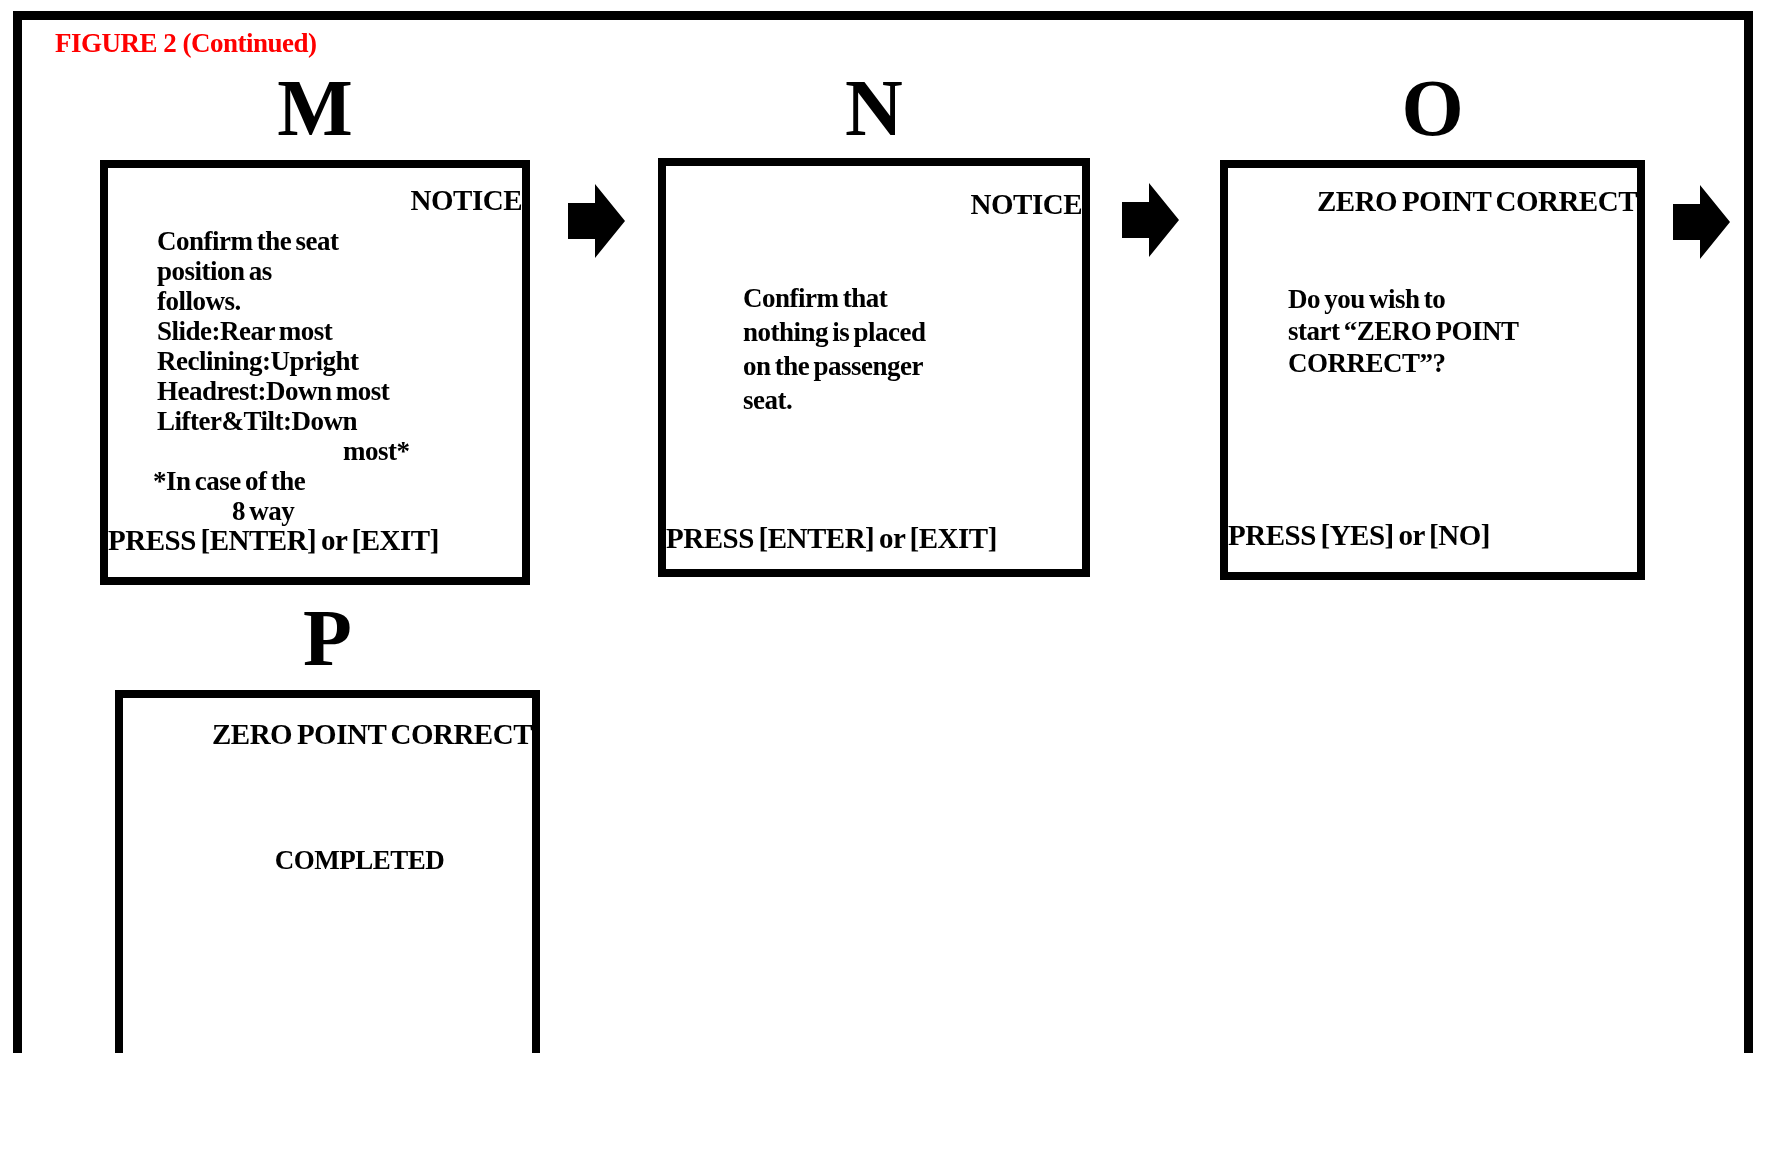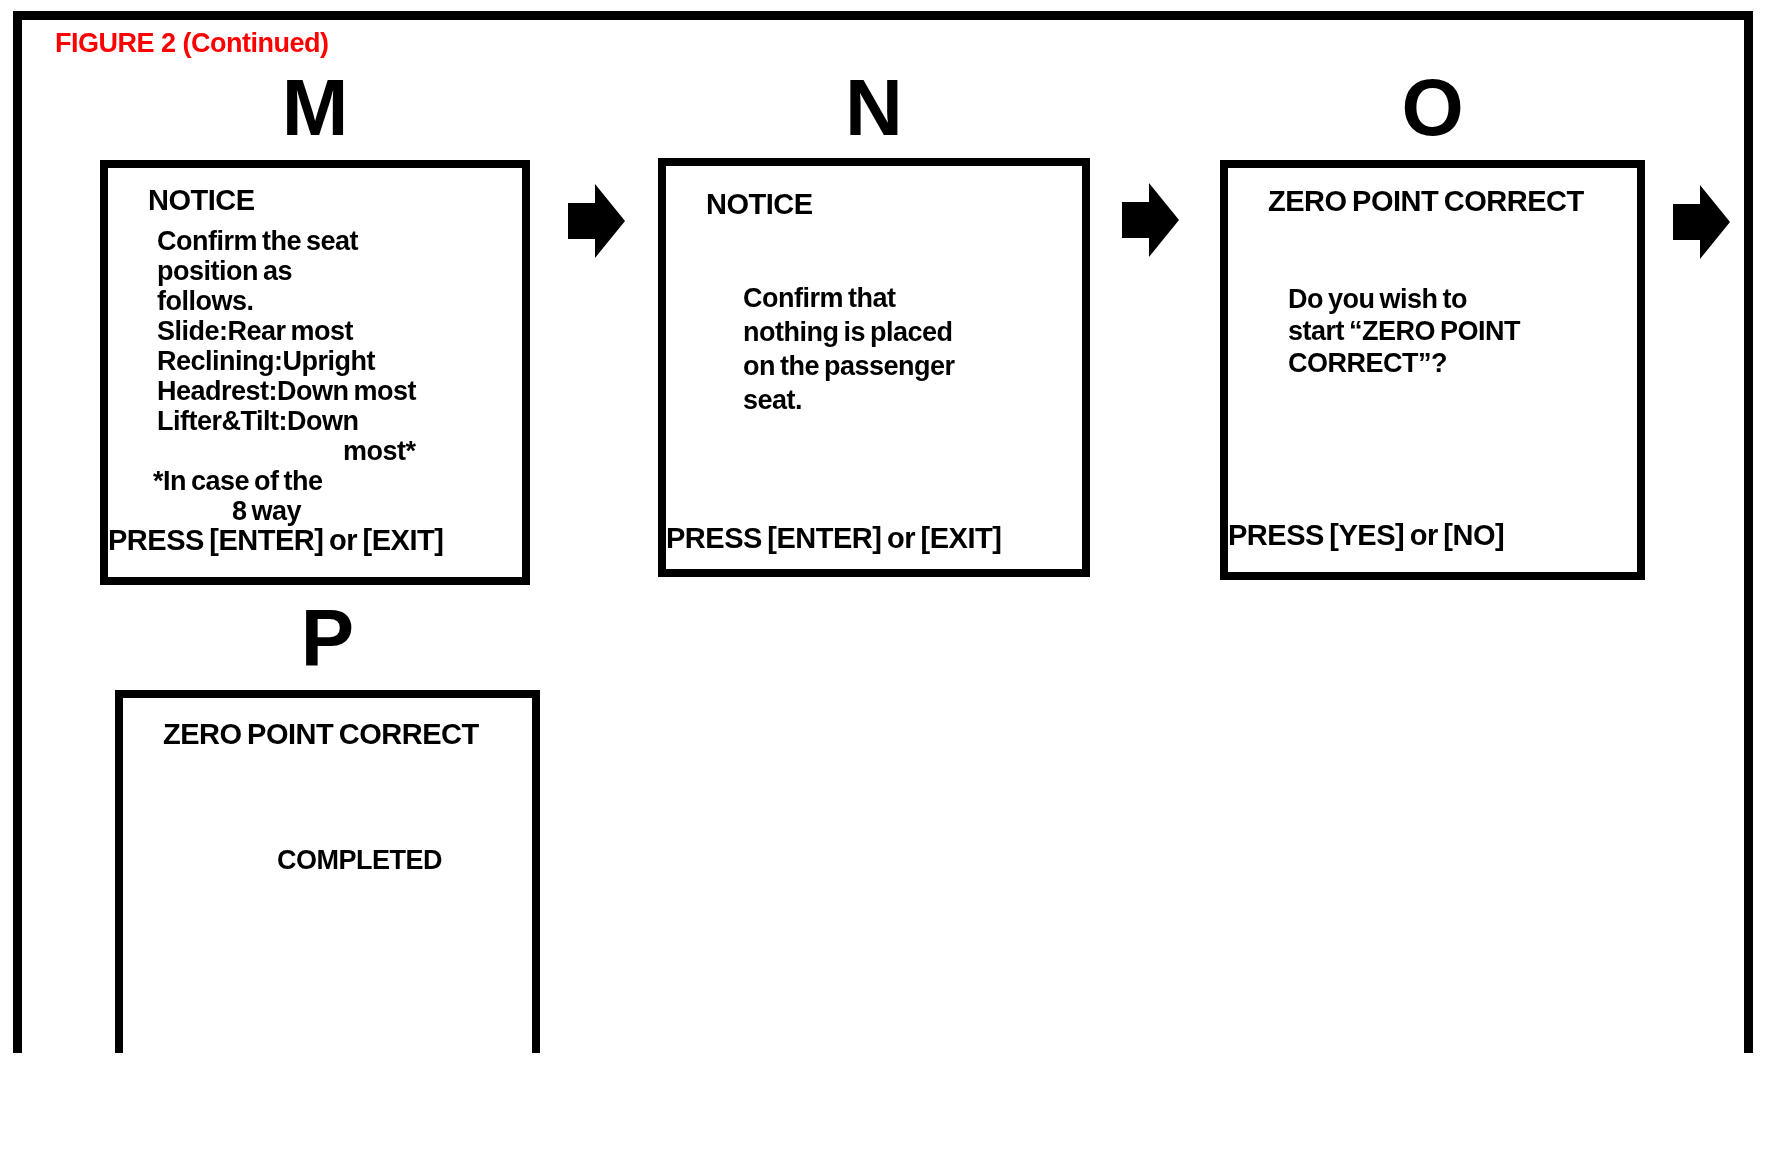--- a/index.html
+++ b/index.html
@@ -5,21 +5,21 @@
   html, body {
     margin: 0;
     padding: 0;
     background: #ffffff;
   }
   .page {
     position: relative;
     width: 1770px;
     height: 1053px;
     background: var(--bg-color, #ffffff);
-    font-family: Liberation Sans, sans-serif;
+    font-family: Liberation Serif, serif;
     font-weight: bold;
     color: var(--line-color, #000000);
     overflow: hidden;
   }
   .frame {
     position: absolute;
     left: 13px;
     top: 11px;
     width: 1740px;
     height: 1149px;
@@ -56,26 +56,25 @@
   }
   .box-m { left: 100px;  top: 160px; width: 430px; height: 425px; }
   .box-n { left: 658px;  top: 158px; width: 432px; height: 419px; }
   .box-o { left: 1220px; top: 160px; width: 425px; height: 420px; }
   .box-p { left: 115px;  top: 690px; width: 425px; height: 420px; }
 
   .screen-header {
     position: absolute;
     left: 0;
     width: 100%;
-    text-align: left;
+    text-align: right;
     font-size: 29px;
     letter-spacing: -0.5px;
     word-spacing: -2px;
     white-space: nowrap;
-    margin-left: 40px;
   }
   .box-m .screen-header { top: 16px; }
   .box-n .screen-header { top: 22px; }
   .box-o .screen-header { top: 17px; }
   .box-p .screen-header { top: 20px; }
 
   .screen-body {
     position: absolute;
     font-size: 27px;
     letter-spacing: -0.5px;

